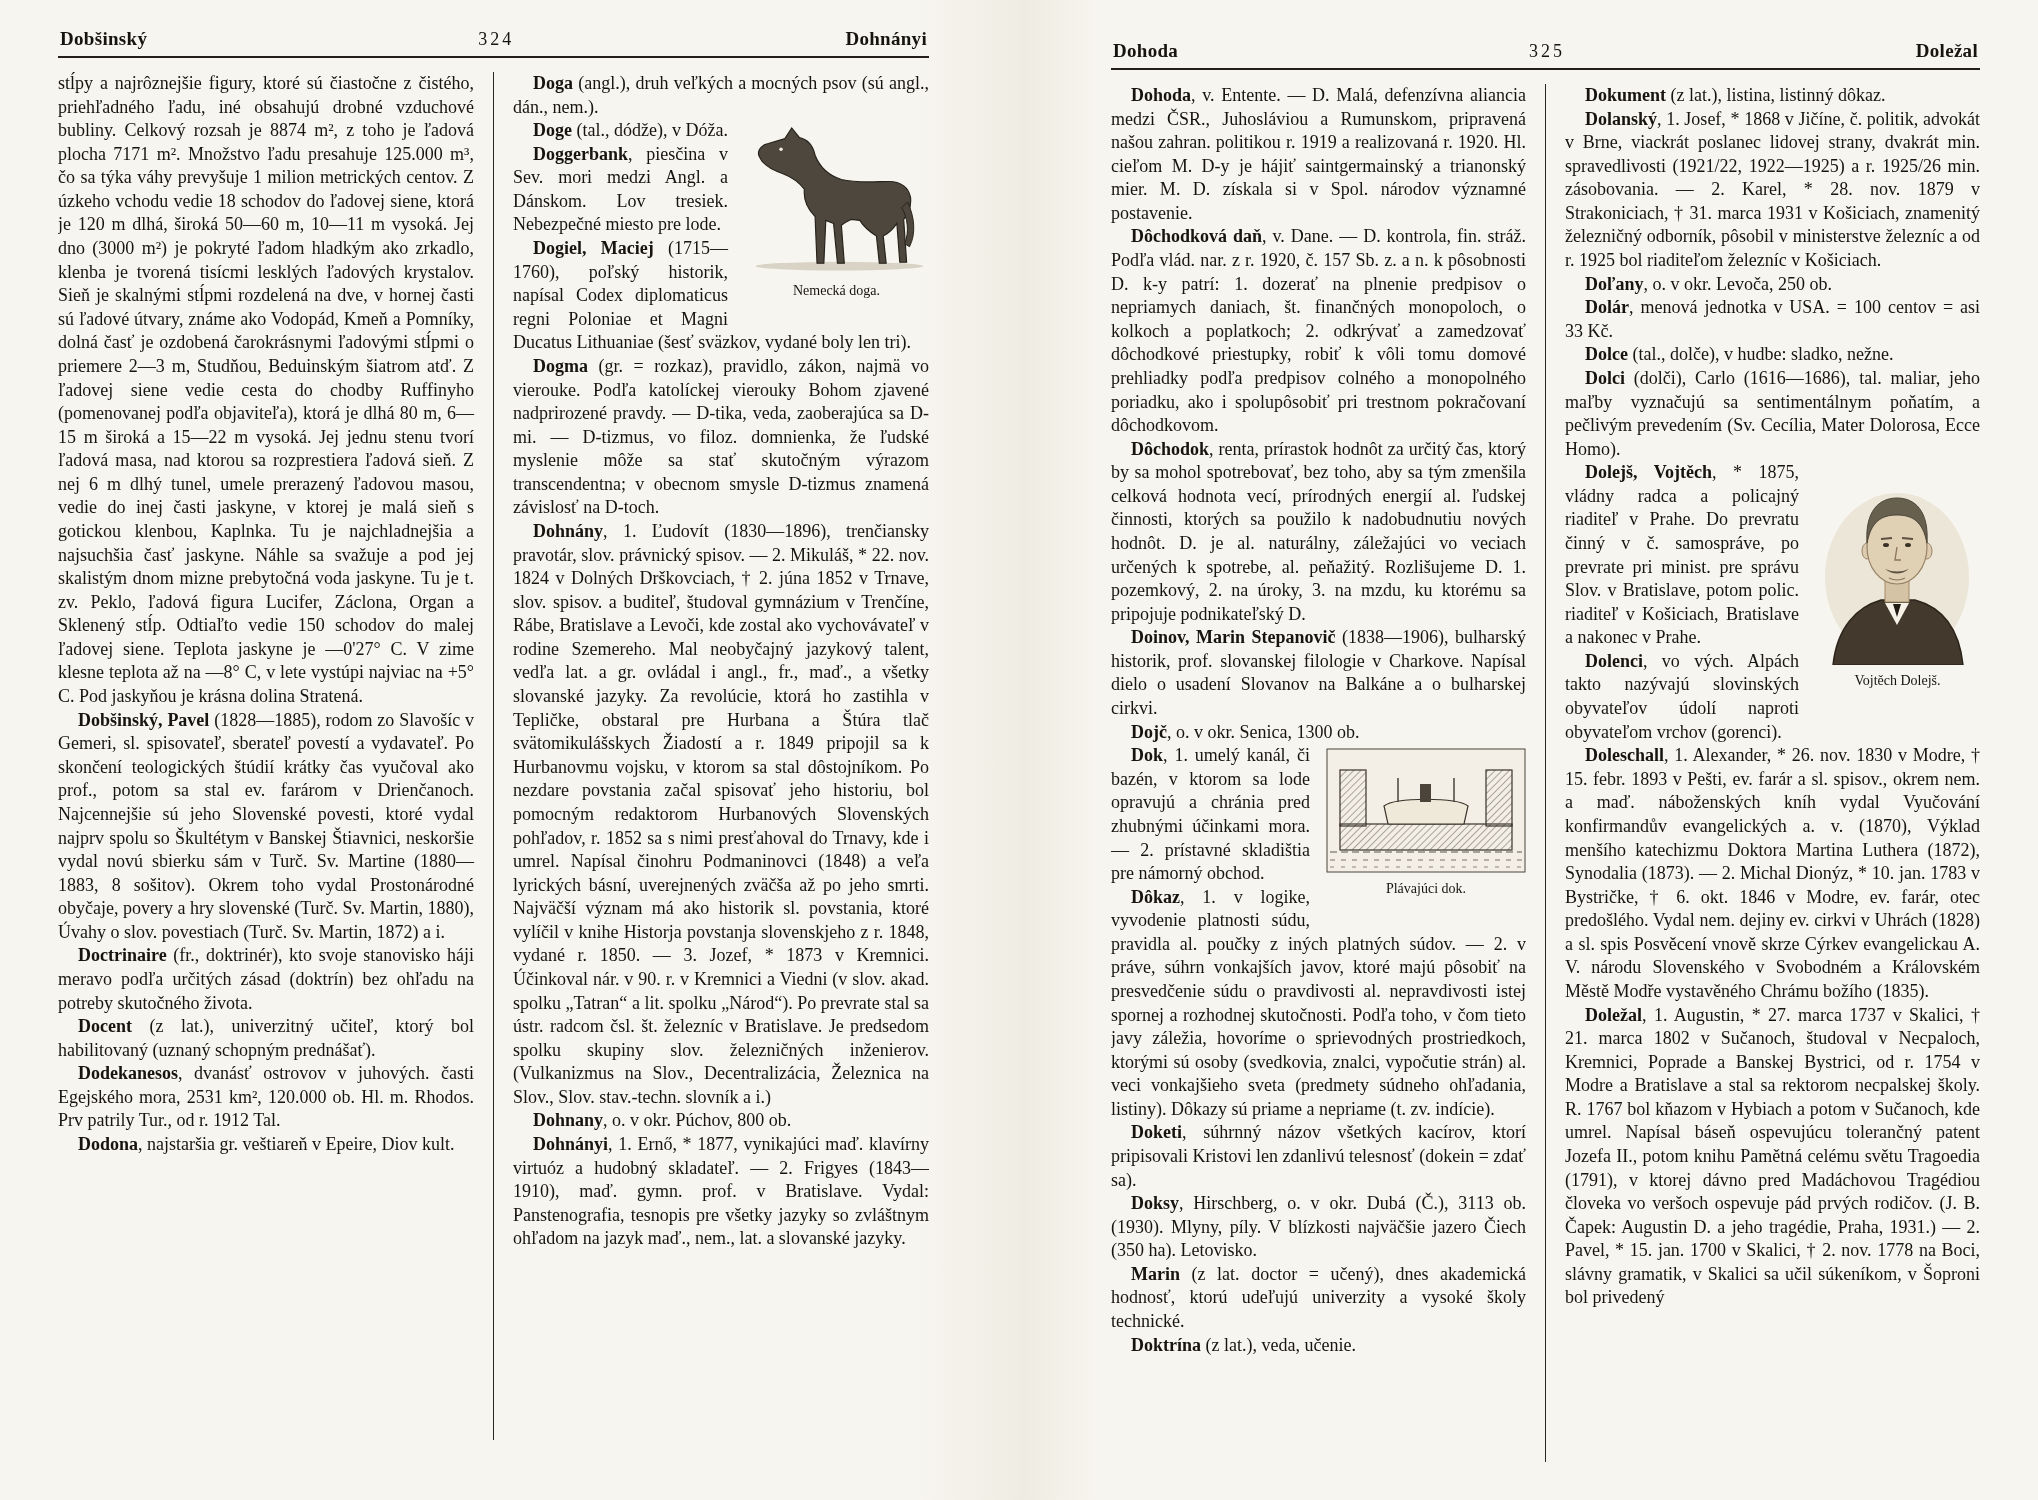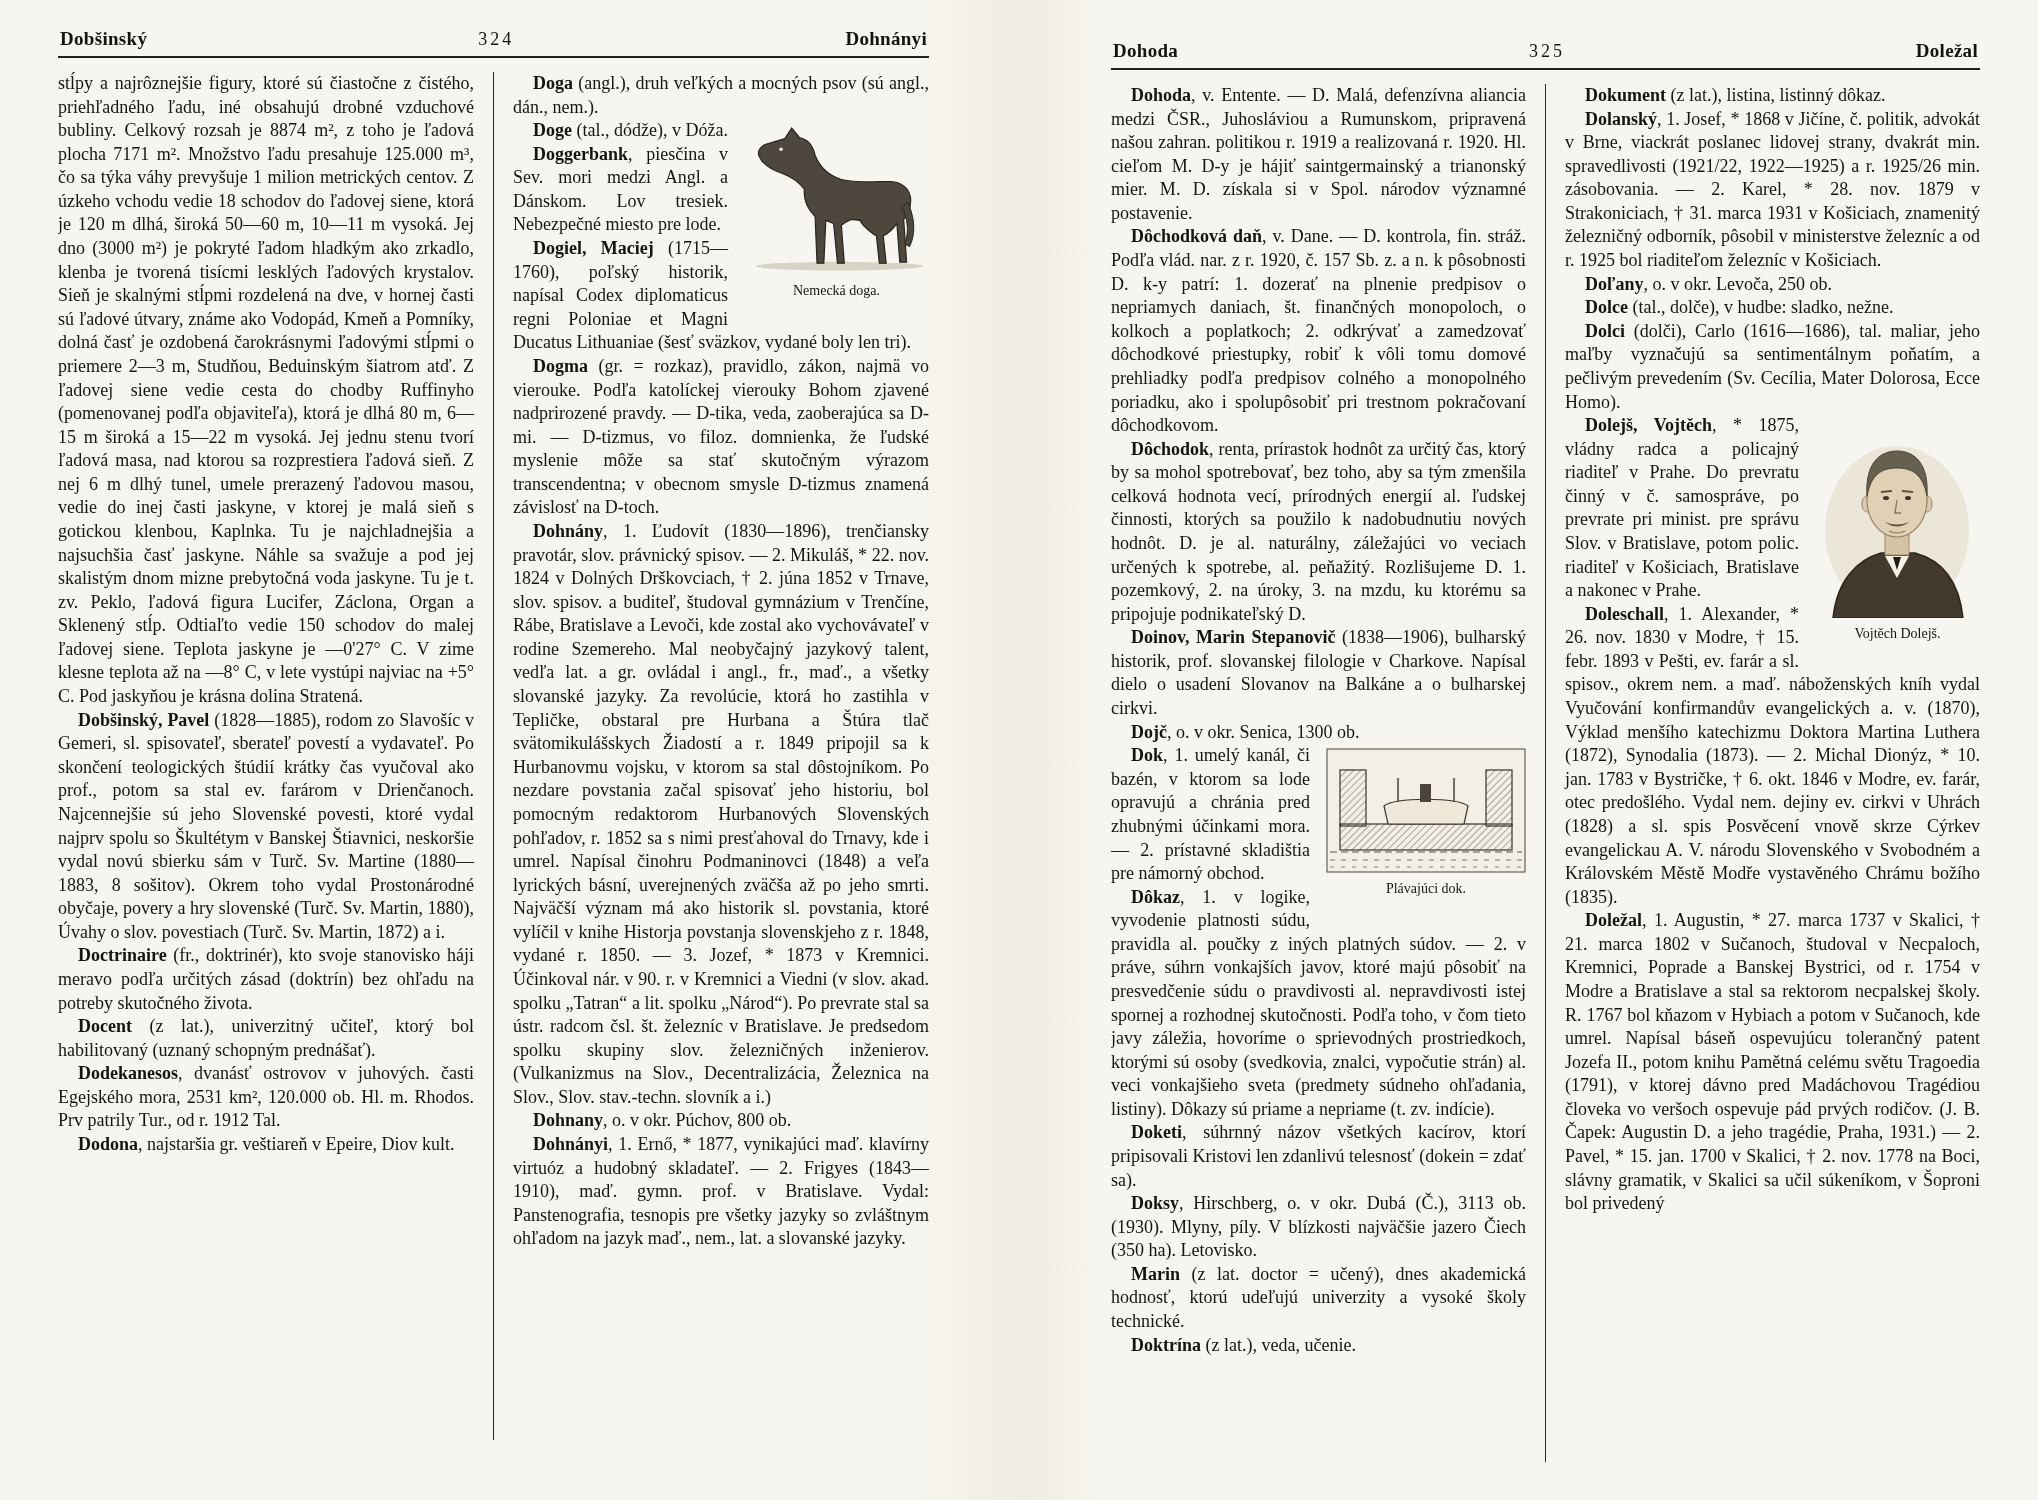--- a/index.html
+++ b/index.html
@@ -122,20 +122,21 @@
           <p class="entry"><span class="hw">Dôkaz</span>, 1. v logike, vyvodenie platnosti súdu, pravidla al. poučky z iných platných súdov. — 2. v práve, súhrn vonkajších javov, ktoré majú pôsobiť na presvedčenie súdu o pravdivosti al. nepravdivosti istej spornej a rozhodnej skutočnosti. Podľa toho, v čom tieto javy záležia, hovoríme o sprievodných prostriedkoch, ktorými sú osoby (svedkovia, znalci, vypočutie strán) al. veci vonkajšieho sveta (predmety súdneho ohľadania, listiny). Dôkazy sú priame a nepriame (t. zv. indície).</p>
           <p class="entry"><span class="hw">Doketi</span>, súhrnný názov všetkých kacírov, ktorí pripisovali Kristovi len zdanlivú telesnosť (dokein = zdať sa).</p>
           <p class="entry"><span class="hw">Doksy</span>, Hirschberg, o. v okr. Dubá (Č.), 3113 ob. (1930). Mlyny, píly. V blízkosti najväčšie jazero Čiech (350 ha). Letovisko.</p>
           <p class="entry"><span class="hw">Marin</span> (z lat. doctor = učený), dnes akademická hodnosť, ktorú udeľujú univerzity a vysoké školy technické.</p>
           <p class="entry"><span class="hw">Doktrína</span> (z lat.), veda, učenie.</p>
         </div>
       <div class="column col-b">
           <p class="entry"><span class="hw">Dokument</span> (z lat.), listina, listinný dôkaz.</p>
           <p class="entry"><span class="hw">Dolanský</span>, 1. Josef, * 1868 v Jičíne, č. politik, advokát v Brne, viackrát poslanec lidovej strany, dvakrát min. spravedlivosti (1921/22, 1922—1925) a r. 1925/26 min. zásobovania. — 2. Karel, * 28. nov. 1879 v Strakoniciach, † 31. marca 1931 v Košiciach, znamenitý železničný odborník, pôsobil v ministerstve železníc a od r. 1925 bol riaditeľom železníc v Košiciach.</p>
           <p class="entry"><span class="hw">Doľany</span>, o. v okr. Levoča, 250 ob.</p>
+          <p class="entry"><span class="hw">Dolár</span>, menová jednotka v USA. = 100 centov = asi 33 Kč.</p>
           <p class="entry"><span class="hw">Dolce</span> (tal., dolče), v hudbe: sladko, nežne.</p>
           <p class="entry"><span class="hw">Dolci</span> (dolči), Carlo (1616—1686), tal. maliar, jeho maľby vyznačujú sa sentimentálnym poňatím, a pečlivým prevedením (Sv. Cecília, Mater Dolorosa, Ecce Homo).</p>
           <figure class="fig fig-dolejs">
     <svg width="165" height="200" viewBox="0 0 165 200" aria-hidden="true">
       <ellipse cx="82" cy="112" rx="72" ry="84" fill="#ece6d8"></ellipse>
       <path d="M18,200 C22,162 42,142 66,135 L100,135 C126,142 144,162 148,200 Z" fill="#43392d" stroke="#2d251c" stroke-width="1.5"></path>
       <polygon points="70,138 82,160 94,138" fill="#f6f2e7"></polygon>
       <polygon points="78,139 86,139 82,152" fill="#211b13"></polygon>
       <path d="M70,110 L70,137 L94,137 L94,110 Z" fill="#d5c3a6" stroke="#a38a69" stroke-width="1"></path>
       <ellipse cx="52" cy="86" rx="5" ry="8" fill="#dccbae" stroke="#9a856a"></ellipse>
@@ -147,19 +148,20 @@
       <ellipse cx="71" cy="80" rx="3" ry="2" fill="#3a3226"></ellipse>
       <ellipse cx="93" cy="80" rx="3" ry="2" fill="#3a3226"></ellipse>
       <path d="M82,82 L80,95 L86,95" fill="none" stroke="#8a7458" stroke-width="1.3"></path>
       <path d="M70,104 Q82,113 94,104 Q82,109 70,104 Z" fill="#5d5243"></path>
       <path d="M74,112 Q82,116 90,112" fill="none" stroke="#7b6covered" stroke-width="0"></path>
       <path d="M74,113 Q82,117 90,113" fill="none" stroke="#8a7458" stroke-width="1.2"></path>
     </svg>
     <figcaption>Vojtěch Dolejš.</figcaption>
   </figure>
           <p class="entry"><span class="hw">Dolejš, Vojtěch</span>, * 1875, vládny radca a policajný riaditeľ v Prahe. Do prevratu činný v č. samospráve, po prevrate pri minist. pre správu Slov. v Bratislave, potom polic. riaditeľ v Košiciach, Bratislave a nakonec v Prahe.</p>
+          <p class="entry"><span class="hw">Dolenci</span>, vo vých. Alpách takto nazývajú slovinských obyvateľov údolí naproti obyvateľom vrchov (gorenci).</p>
           <p class="entry"><span class="hw">Doleschall</span>, 1. Alexander, * 26. nov. 1830 v Modre, † 15. febr. 1893 v Pešti, ev. farár a sl. spisov., okrem nem. a maď. náboženských kníh vydal Vyučování konfirmandův evangelických a. v. (1870), Výklad menšího katechizmu Doktora Martina Luthera (1872), Synodalia (1873). — 2. Michal Dionýz, * 10. jan. 1783 v Bystričke, † 6. okt. 1846 v Modre, ev. farár, otec predošlého. Vydal nem. dejiny ev. cirkvi v Uhrách (1828) a sl. spis Posvěcení vnově skrze Cýrkev evangelickau A. V. národu Slovenského v Svobodném a Královském Městě Modře vystavěného Chrámu božího (1835).</p>
           <p class="entry"><span class="hw">Doležal</span>, 1. Augustin, * 27. marca 1737 v Skalici, † 21. marca 1802 v Sučanoch, študoval v Necpaloch, Kremnici, Poprade a Banskej Bystrici, od r. 1754 v Modre a Bratislave a stal sa rektorom necpalskej školy. R. 1767 bol kňazom v Hybiach a potom v Sučanoch, kde umrel. Napísal báseň ospevujúcu tolerančný patent Jozefa II., potom knihu Pamětná celému světu Tragoedia (1791), v ktorej dávno pred Madáchovou Tragédiou človeka vo veršoch ospevuje pád prvých rodičov. (J. B. Čapek: Augustin D. a jeho tragédie, Praha, 1931.) — 2. Pavel, * 15. jan. 1700 v Skalici, † 2. nov. 1778 na Boci, slávny gramatik, v Skalici sa učil súkeníkom, v Šoproni bol privedený</p>
         </div>
     </div>
   </div>
 
 </div>
 
 </body></html>

